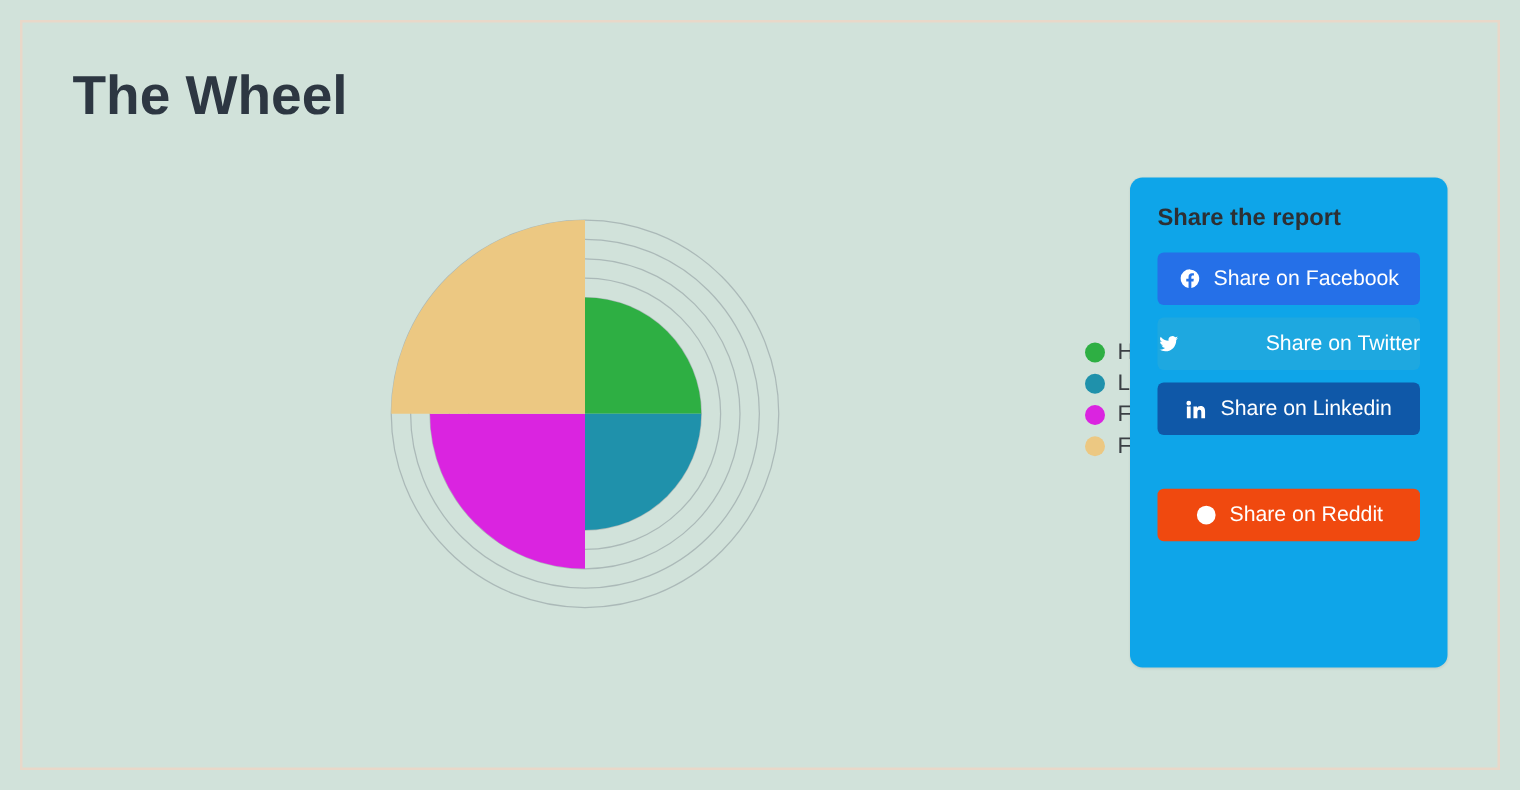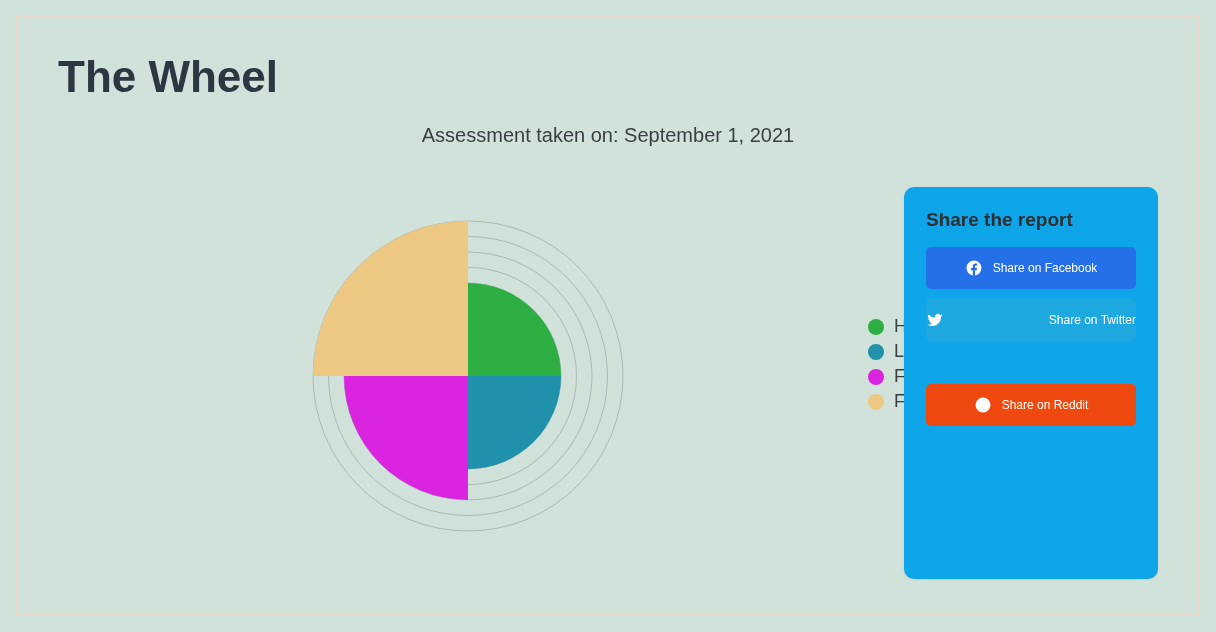--- a/index.html
+++ b/index.html
@@ -83,38 +83,37 @@
   .share-btn {
     display: flex;
     align-items: center;
     justify-content: center;
     gap: 10px;
     width: 100%;
     height: 42px;
     border: none;
     border-radius: 5px;
     color: #fff;
-    font-size: 12px;
+    font-size: 17px;
     font-weight: 500;
     cursor: pointer;
     margin-bottom: 10px;
   }
   .share-btn .icon { width: 18px; height: 18px; display:inline-flex; }
   .share-btn svg { width:18px; height:18px; fill:#fff; }
   .fb { background:#2570e8; }
   .tw { background:#1ea8e0;justify-content:space-between; }
   .li { background:#0f58a8; }
   .rd { background:#f0490f;margin-top:43px; }
 </style>
 </head>
 <body>
 
 <div class="frame">
   <h1 class="title">The Wheel</h1>
-  <p class="subtitle">Assessment taken on: September 1, 2021</p>
 
   <div class="content">
 
     <div class="chart-area">
       <svg class="chart-svg" id="wheel-svg" width="400" height="400" viewBox="0 0 400 400">
           <circle cx="160" cy="195" r="93" fill="none" stroke="rgba(100,110,120,0.35)" stroke-width="1"></circle>
           <circle cx="160" cy="195" r="108.5" fill="none" stroke="rgba(100,110,120,0.35)" stroke-width="1"></circle>
           <circle cx="160" cy="195" r="124" fill="none" stroke="rgba(100,110,120,0.35)" stroke-width="1"></circle>
           <circle cx="160" cy="195" r="139.5" fill="none" stroke="rgba(100,110,120,0.35)" stroke-width="1"></circle>
           <circle cx="160" cy="195" r="155" fill="none" stroke="rgba(100,110,120,0.35)" stroke-width="1"></circle>
@@ -157,20 +156,28 @@
 
       <button class="share-btn tw">
         <span class="icon">
           <svg viewBox="0 0 24 24">
               <path d="M22 5.8a8.2 8.2 0 0 1-2.36.65 4.12 4.12 0 0 0 1.8-2.27 8.22 8.22 0 0 1-2.6 1 4.1 4.1 0 0 0-7 3.74A11.64 11.64 0 0 1 3.39 4.6a4.1 4.1 0 0 0 1.27 5.47 4.07 4.07 0 0 1-1.86-.51v.05a4.1 4.1 0 0 0 3.29 4.02 4.1 4.1 0 0 1-1.85.07 4.1 4.1 0 0 0 3.83 2.85A8.23 8.23 0 0 1 2 18.25a11.62 11.62 0 0 0 6.29 1.84c7.55 0 11.68-6.25 11.68-11.68l-.01-.53A8.35 8.35 0 0 0 22 5.8z"></path>
             </svg>
         </span>
         <span>Share on Twitter</span>
       </button>
 
+      <button class="share-btn li">
+        <span class="icon">
+          <svg viewBox="0 0 24 24">
+              <path d="M4 3.5A2.5 2.5 0 1 1 4 8.5 2.5 2.5 0 0 1 4 3.5zM2 9.5h4V22H2zM9 9.5h3.8v1.7h.05c.53-1 1.83-2.06 3.77-2.06 4.03 0 4.78 2.65 4.78 6.1V22h-4v-5.8c0-1.38-.03-3.16-1.93-3.16-1.93 0-2.23 1.5-2.23 3.06V22H9z"></path>
+            </svg>
+        </span>
+        <span>Share on Linkedin</span>
+      </button>
 
       <button class="share-btn rd">
         <span class="icon">
           <svg viewBox="0 0 24 24">
               <path d="M12 2a10 10 0 1 0 10 10A10 10 0 0 0 12 2zm5.5 10.13a1.2 1.2 0 0 0-2-.87 5.87 5.87 0 0 0-3.12-.98l.53-2.5 1.76.37a.86.86 0 1 0 .1-.48l-2-.42a.25.25 0 0 0-.29.19l-.6 2.83a5.9 5.9 0 0 0-3.16.98 1.2 1.2 0 1 0-1.33 1.96 2.3 2.3 0 0 0 0 .36c0 1.83 2.13 3.32 4.76 3.32s4.76-1.49 4.76-3.32a2.3 2.3 0 0 0 0-.35 1.2 1.2 0 0 0 .59-1.09zM9.3 13a.86.86 0 1 1 .86.86A.86.86 0 0 1 9.3 13zm5.05 2.52a3.28 3.28 0 0 1-2.35.73 3.28 3.28 0 0 1-2.35-.73.22.22 0 0 1 .31-.31 2.85 2.85 0 0 0 2 .6 2.87 2.87 0 0 0 2-.6.22.22 0 1 1 .31.31zm-.48-1.66a.86.86 0 1 1 .86-.86.86.86 0 0 1-.86.86z"></path>
             </svg>
         </span>
         <span>Share on Reddit</span>
       </button>
     </div>

